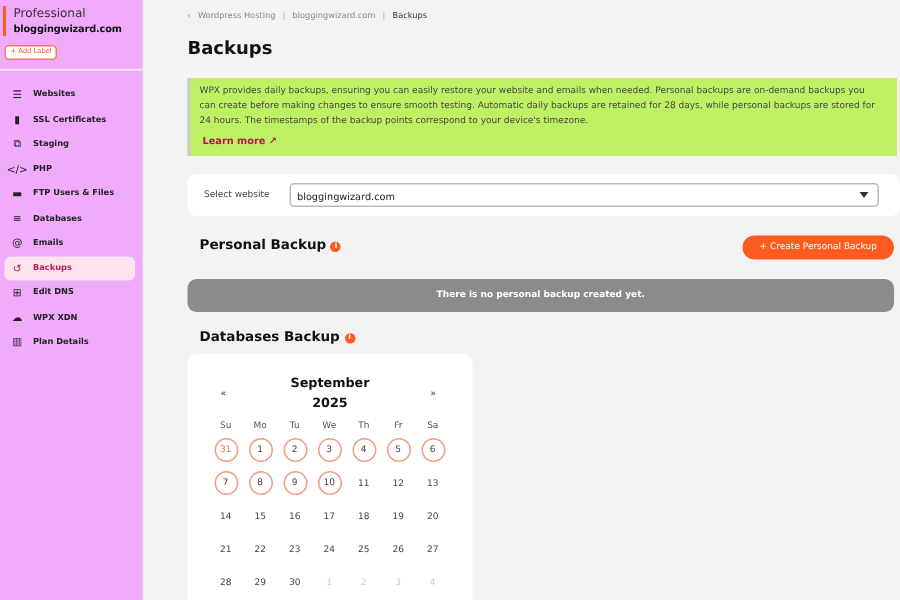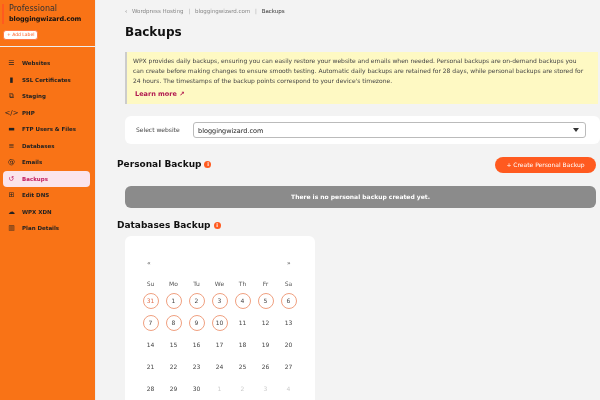--- a/index.html
+++ b/index.html
@@ -1,50 +1,50 @@
 <!DOCTYPE html>
 <html><head>
 <meta charset="utf-8">
 <style>
   * { box-sizing: border-box; margin: 0; padding: 0; }
   html, body { width: 600px; height: 400px; overflow: hidden; }
   body { font-family: "DejaVu Sans", sans-serif; background: #f3f3f3; color: #222; position: relative; }
 
   
-  .sidebar { position: absolute; left: 0; top: 0; width: 96px; height: 400px; background: #f97316; border-right: 1px solid #ececec; }
+  .sidebar { position: absolute; left: 0; top: 0; width: 96px; height: 400px; background: #f0abfc; border-right: 1px solid #ececec; }
   .account { position: absolute; left: 2px; top: 4px; width: 90px; padding-left: 5px; border-left: 2px solid #ff5a1f; }
   .account .plan { font-size: 8px; color: #333; line-height: 10px; }
   .account .domain { font-size: 6.5px; font-weight: bold; color: #111; line-height: 10px; letter-spacing: -0.1px; }
   .add-label { position: absolute; left: 3px; top: 30px; height: 10px; padding: 0 3px; border: 1px solid #ff7a4a; border-radius: 3px; font-size: 4.5px; color: #ff5a1f; line-height: 8px; background: #fff; }
   .sidebar-divider { position: absolute; left: 0; top: 46px; width: 95px; border-top: 1px solid #eee; }
   .nav { position: absolute; left: 3px; top: 55px; width: 87px; }
   .nav-item { height: 16.5px; display: flex; align-items: center; padding-left: 4px; border-radius: 4px; margin-bottom: 0; }
   .nav-item .ico { width: 9px; height: 9px; display: inline-flex; align-items: center; justify-content: center; font-size: 7px; color: #222; margin-right: 6px; }
   .nav-item .lbl { font-size: 5.5px; color: #222; font-weight: bold; }
   .nav-item.active { background: #fbe4ec; }
   .nav-item.active .ico, .nav-item.active .lbl { color: #c2185b; }
 
   
   .main { position: absolute; left: 115px; top: 0; width: 485px; }
   .breadcrumb { position: absolute; left: 10px; top: 8px; font-size: 5.5px; color: #888; white-space: nowrap; }
   .breadcrumb .sep { margin: 0 3px; color: #aaa; }
   .breadcrumb .current { color: #333; }
   .page-title { position: absolute; left: 10px; top: 25px; font-size: 12px; font-weight: bold; color: #111; }
 
-  .info-box { position: absolute; left: 10px; top: 52px; width: 473px; height: 52px; background: #fef9c3; border-left: 2px solid #ccc; padding: 4px 6px; }
+  .info-box { position: absolute; left: 10px; top: 52px; width: 473px; height: 52px; background: #bef264; border-left: 2px solid #ccc; padding: 4px 6px; }
   .info-box p { font-size: 6px; line-height: 10px; color: #444; width: 455px; }
   .learn-more { position: absolute; left: 8px; top: 38px; font-size: 6.5px; font-weight: bold; color: #b0184f; }
 
   .select-card { position: absolute; left: 10px; top: 116px; width: 475px; height: 28px; background: #fff; border-radius: 6px; }
   .select-label { position: absolute; left: 11px; top: 10px; font-size: 6px; color: #444; }
   .select-box { position: absolute; left: 68px; top: 6px; width: 393px; height: 16px; border: 1px solid #bbb; border-radius: 3px; background: #fff; }
   .select-box .val { position: absolute; left: 4px; top: 4px; font-size: 6.5px; color: #222; }
   .select-box .arrow { position: absolute; right: 6px; top: 5px; width: 0; height: 0; border-left: 3px solid transparent; border-right: 3px solid transparent; border-top: 4px solid #333; }
 
-  .section-title { position: absolute; left: 2px; font-size: 9px; font-weight: bold; color: #111; display: flex; align-items: center; }
+  .section-title { position: absolute; left: 18px; font-size: 9px; font-weight: bold; color: #111; display: flex; align-items: center; }
   .info-dot { display: inline-block; width: 7px; height: 7px; border-radius: 50%; background: #ff5a1f; color: #fff; font-size: 5px; line-height: 7px; text-align: center; margin-left: 3px; }
   .create-btn { position: absolute; left: 380px; top: 157px; width: 101px; height: 16px; background: #ff5a1f; border-radius: 8px; color: #fff; font-size: 6px; line-height: 16px; text-align: center; }
   .empty-bar { position: absolute; left: 10px; top: 186px; width: 471px; height: 22px; background: #8b8b8b; border-radius: 6px; color: #fff; font-size: 6px; font-weight: bold; text-align: center; line-height: 22px; }
 
   
   .calendar { position: absolute; left: 10px; top: 236px; width: 190px; height: 170px; background: #fff; border-radius: 6px; }
   .cal-prev, .cal-next { position: absolute; top: 23px; font-size: 6px; color: #333; }
   .cal-prev { left: 22px; }
   .cal-next { left: 162px; }
   .cal-title { position: absolute; left: 60px; top: 14px; width: 70px; text-align: center; font-size: 8.5px; font-weight: bold; color: #111; line-height: 13px; }
@@ -147,20 +147,24 @@
   <div class="create-btn">+ Create Personal Backup</div>
   <div class="empty-bar">There is no personal backup created yet.</div>
 
   <div class="section-title" style="top:220px">
     <span>Databases Backup</span>
     <span class="info-dot">i</span>
   </div>
 
   <div class="calendar">
     <span class="cal-prev">«</span>
+    <div class="cal-title">
+      <div>September</div>
+      <div>2025</div>
+    </div>
     <span class="cal-next">»</span>
     <div class="cal-grid" id="calgrid">
         <div class="cal-row head">
           <div class="cal-cell">Su</div>
           <div class="cal-cell">Mo</div>
           <div class="cal-cell">Tu</div>
           <div class="cal-cell">We</div>
           <div class="cal-cell">Th</div>
           <div class="cal-cell">Fr</div>
           <div class="cal-cell">Sa</div>

